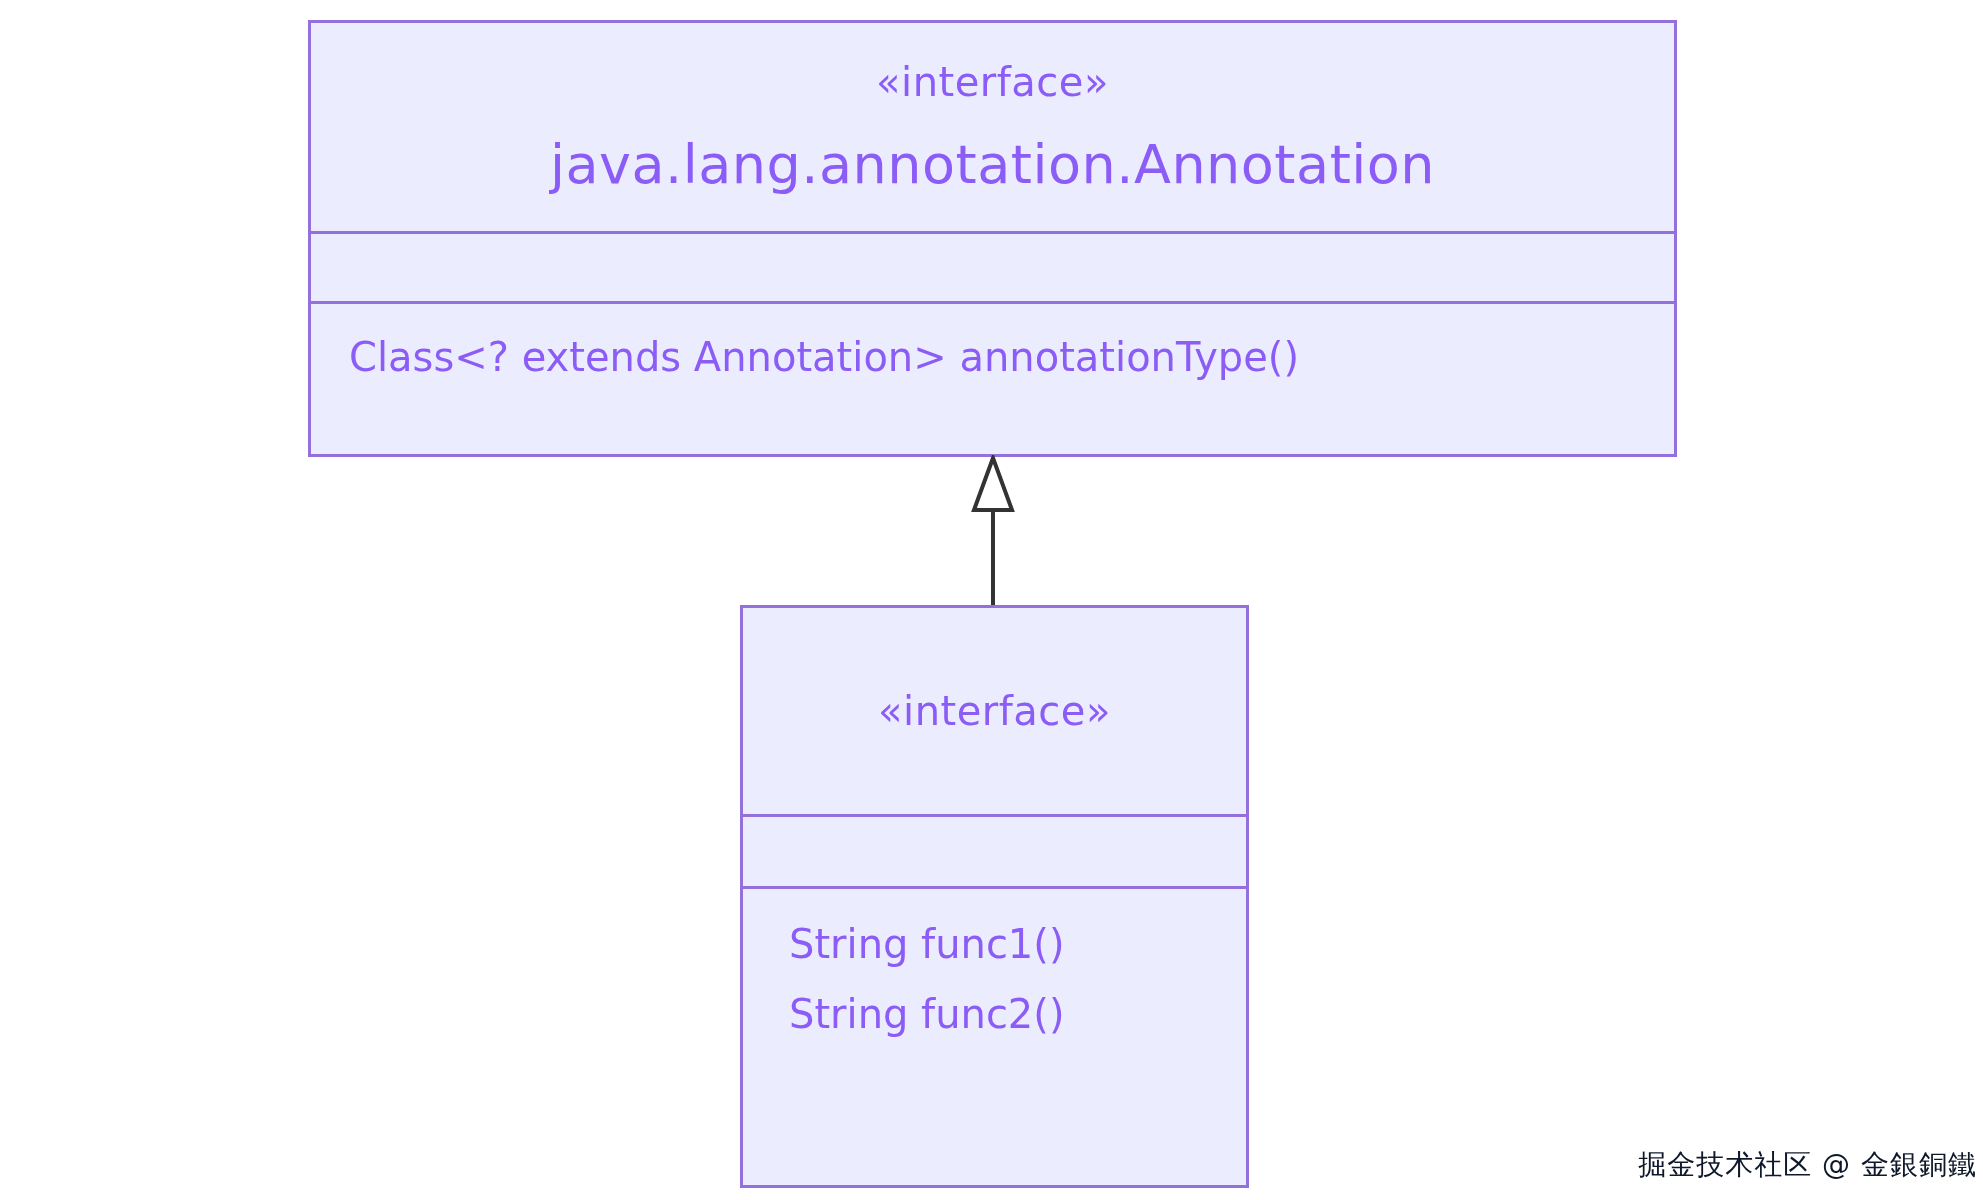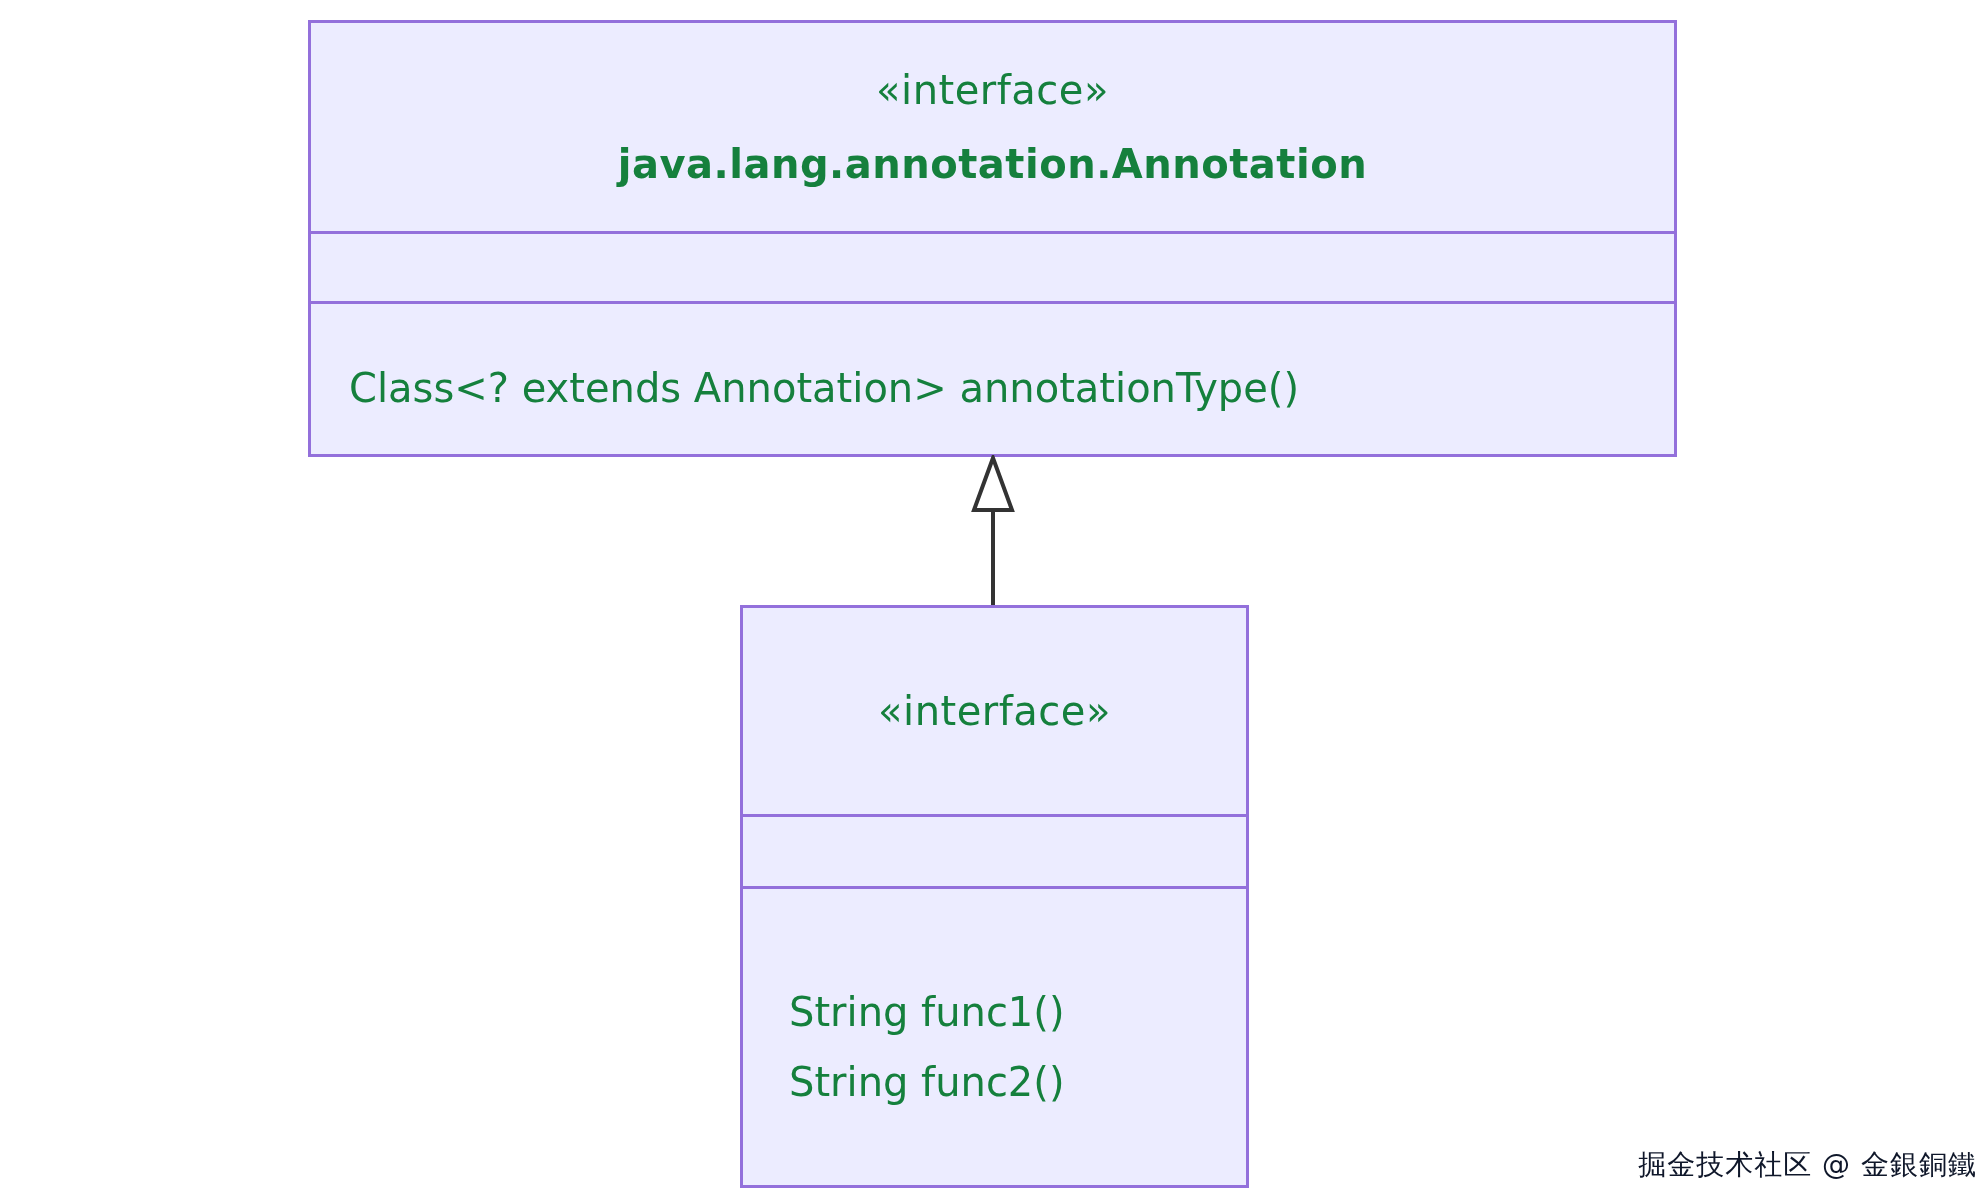--- a/index.html
+++ b/index.html
@@ -13,21 +13,21 @@
     position: relative;
     width: 1983px; height: 1200px;
     background: #ffffff;
   }
   .class-box {
     position: absolute;
     background: #ECECFF;
     border: 3px solid #9370DB;
     display: flex;
     flex-direction: column;
-    color: #15803d;
+    color: #8b5cf6;
   }
   .class-box.top-box {
     left: 308px; top: 20px;
     width: 1369px; height: 437px;
   }
   .class-box.bottom-box {
     left: 740px; top: 605px;
     width: 509px; height: 583px;
   }
   .title-section {
@@ -38,35 +38,35 @@
     gap: 28px;
   }
   .top-box .title-section { height: 208px; }
   .bottom-box .title-section { height: 206px; }
   .stereotype {
     font-size: 40px;
     font-weight: 400;
     letter-spacing: 0.5px;
   }
   .class-name {
-    font-size: 40px;
-    font-weight: 700;
+    font-size: 54px;
+    font-weight: 400;
     letter-spacing: 0.5px;
   }
   .fields-section {
     border-top: 3px solid #9370DB;
   }
   .top-box .fields-section { height: 70px; }
   .bottom-box .fields-section { height: 72px; }
   .methods-section {
     border-top: 3px solid #9370DB;
     flex: 1;
     display: flex;
     flex-direction: column;
-    justify-content: center;
+    justify-content: flex-start;
   }
   .top-box .methods-section { padding: 18px 0 0 38px; }
   .bottom-box .methods-section { padding: 20px 0 0 46px; }
   .member {
     font-size: 40px;
     font-weight: 400;
     line-height: 70px;
     white-space: nowrap;
   }
   .inheritance-arrow {

